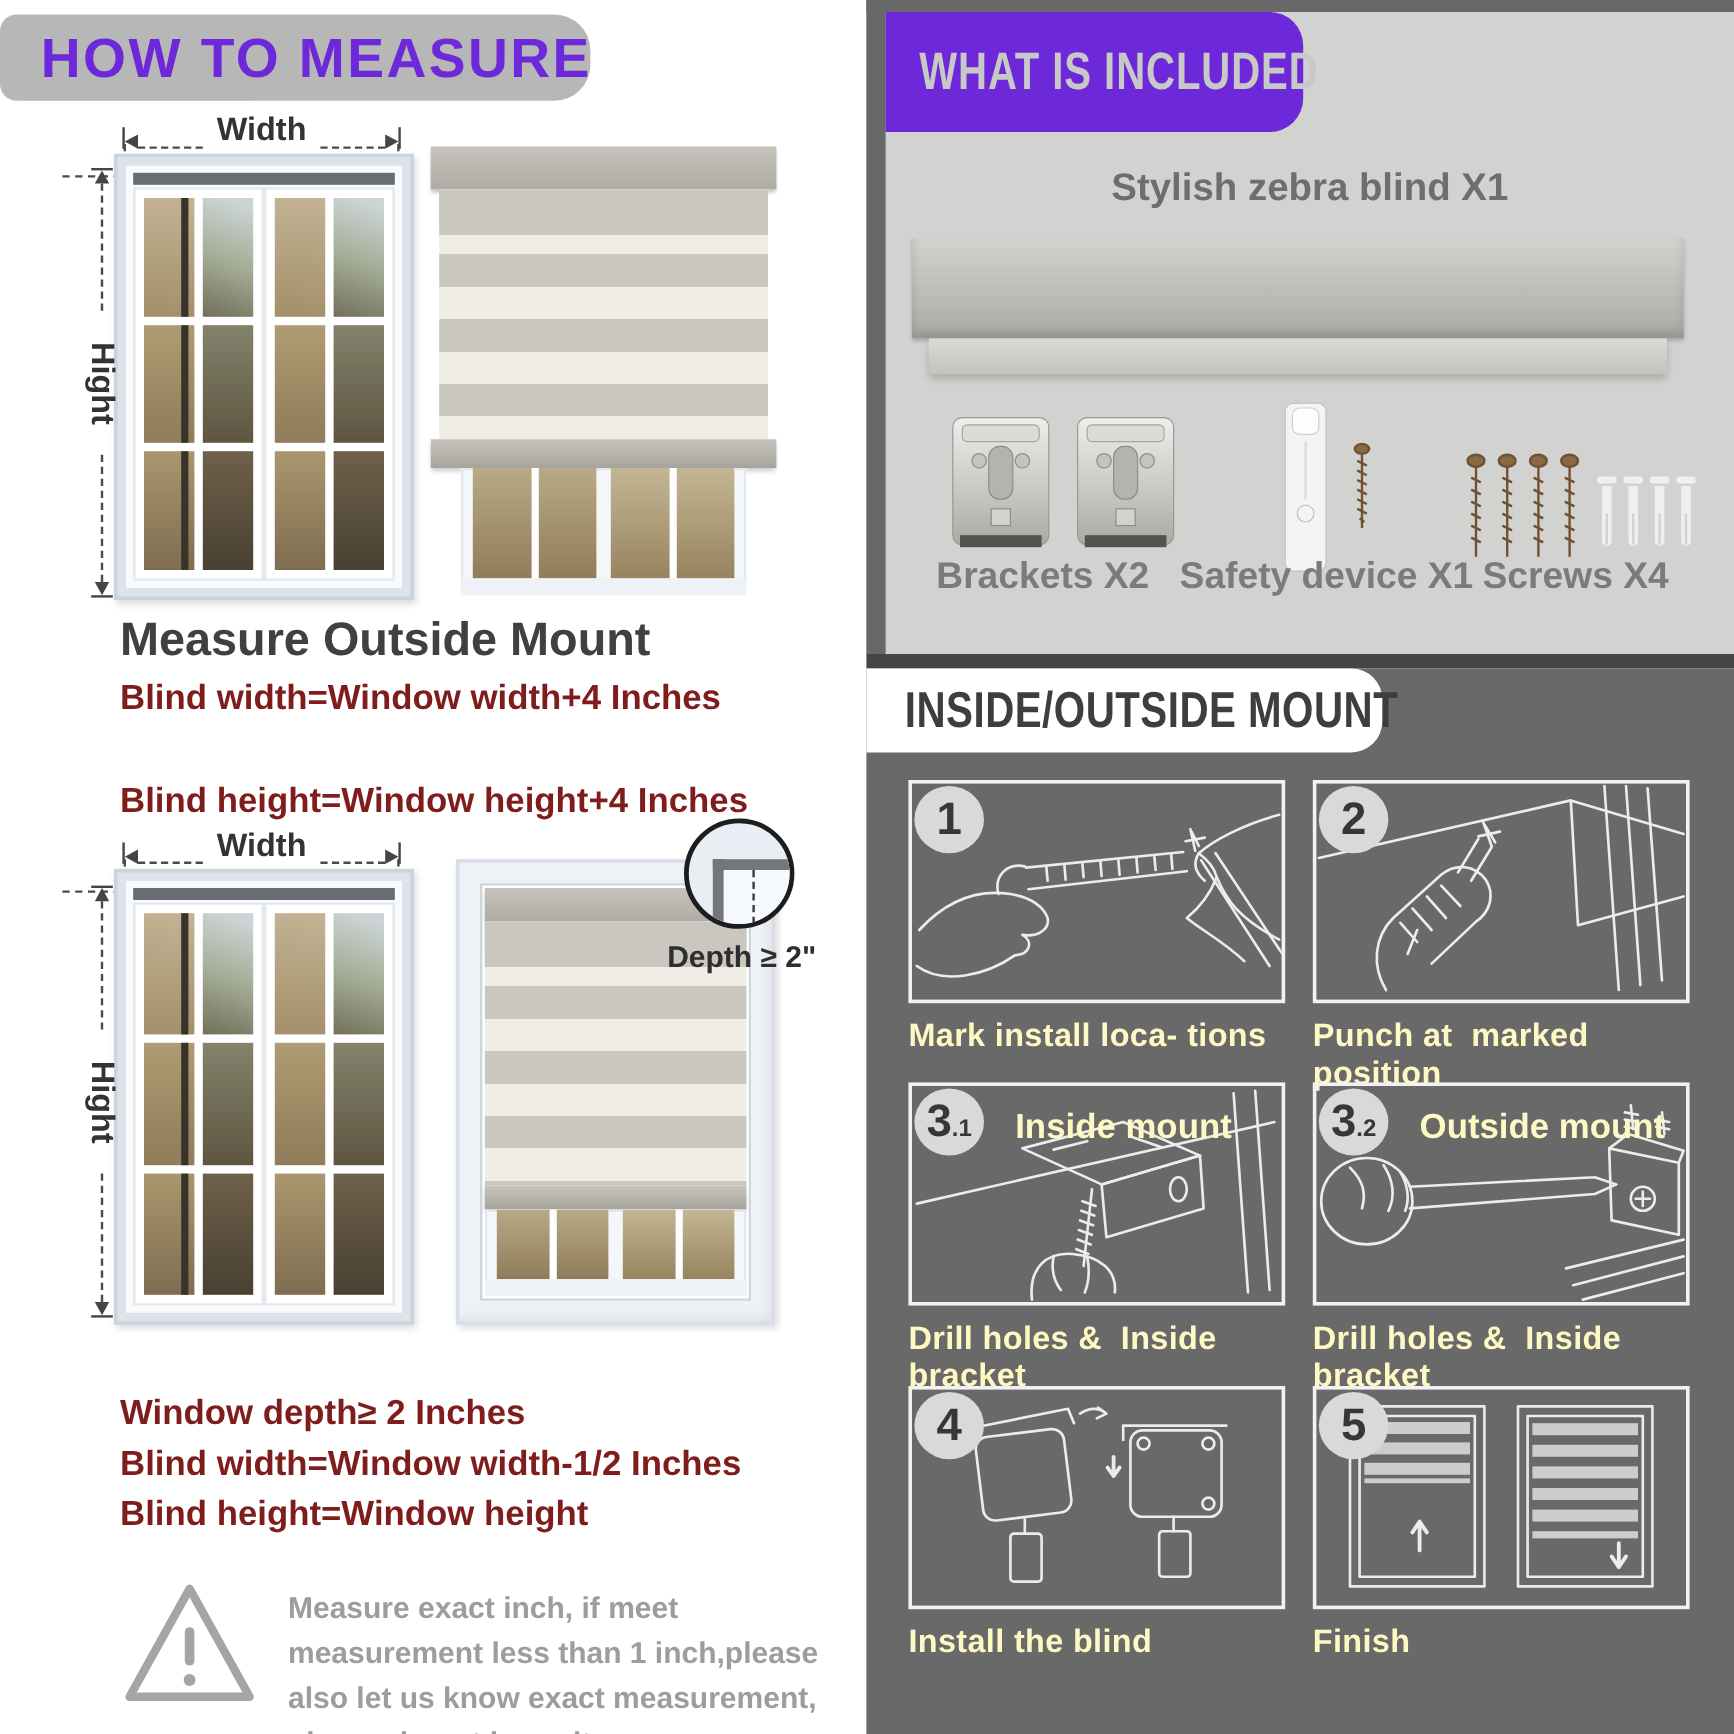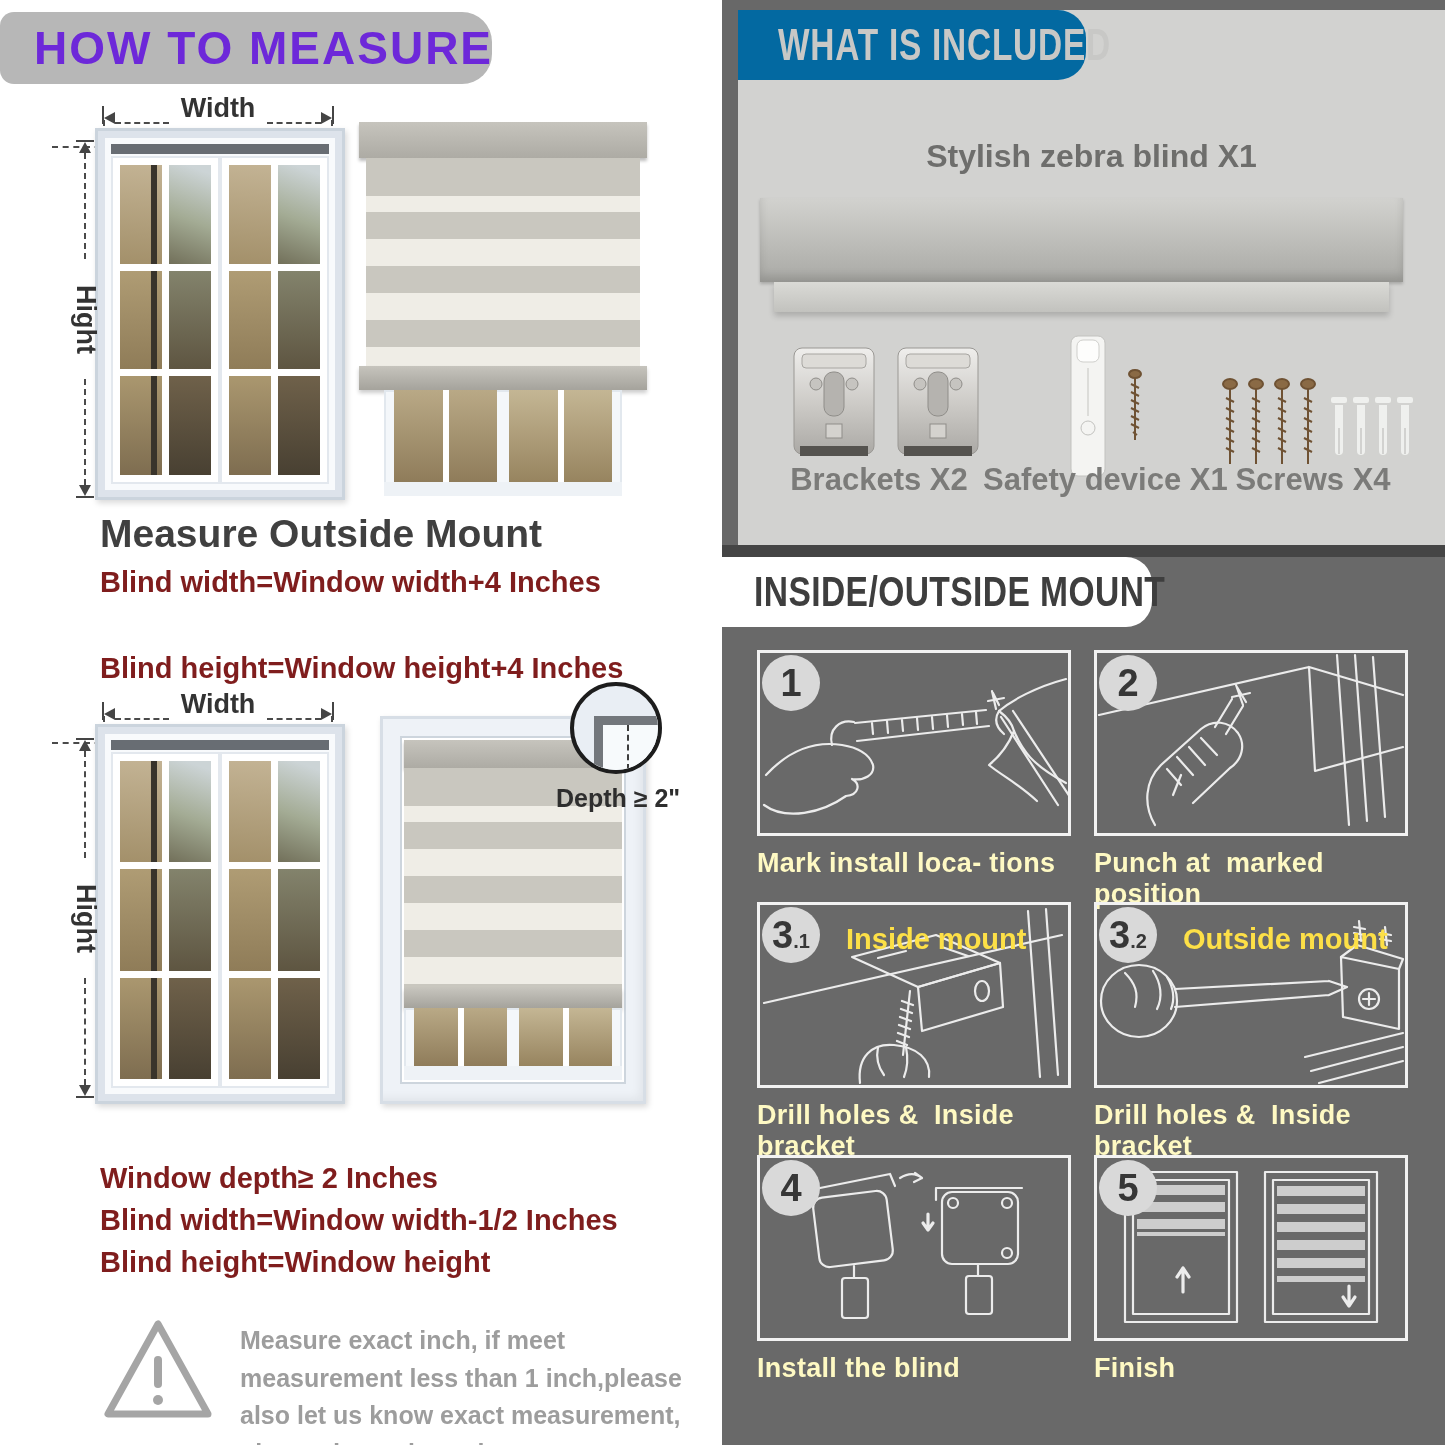--- a/index.html
+++ b/index.html
@@ -81,22 +81,22 @@
        border-top:9px solid #73777c;border-left:9px solid #73777c;}
   .mag .dashv{position:absolute;right:34%;top:46%;bottom:0;width:0;border-left:2px dashed #3c3c3c;}
   .depth-lbl{position:absolute;font-size:25px;font-weight:700;color:#2e2e2e;white-space:nowrap;}
 
   
   .warn-text{position:absolute;font-size:25px;font-weight:700;color:#9d9d9d;line-height:1.5;}
 
   
   .right-top{position:absolute;left:722px;top:0;width:723px;height:545px;background:#d2d2d0;
              border-top:10px solid #686868;border-left:16px solid #686868;}
-  .included-box{position:absolute;left:0;top:0;width:348px;height:70px;background:#0369a1;
-                border-radius:0 28px 28px 0;display:flex;align-items:center;padding-left:40px;}
+  .included-box{position:absolute;left:0;top:0;width:348px;height:100px;background:#6d28d9;
+                border-radius:0 28px 28px 0;display:flex;align-items:center;padding-left:28px;}
   .included-title{color:#c8c8c6;font-size:44px;font-weight:700;letter-spacing:1px;white-space:nowrap;
                   display:inline-block;transform:scaleX(.76);transform-origin:0 50%;}
   .product-lbl{position:absolute;left:0;right:0;top:128px;text-align:center;
                font-size:32px;font-weight:700;color:#6e6e6c;}
   .cassette-bar{position:absolute;left:22px;top:188px;width:643px;height:84px;
       background:linear-gradient(180deg,#d2d2cf,#bcbcb8 55%,#a9a9a5);
       box-shadow:inset 0 -6px 8px rgba(0,0,0,.12), 0 2px 3px rgba(0,0,0,.2);}
   .cassette-under{position:absolute;left:36px;top:272px;width:615px;height:30px;
       background:linear-gradient(180deg,#dadad6,#c2c2be);box-shadow:0 4px 6px rgba(0,0,0,.18);}
   .item-label{position:absolute;top:452px;font-size:31px;font-weight:700;color:#7b7b79;text-align:center;white-space:nowrap;}
@@ -108,21 +108,21 @@
   .mount-box{position:absolute;left:0;top:0;width:430px;height:70px;background:#fff;
              border-radius:0 26px 26px 0;display:flex;align-items:center;padding-left:32px;}
   .mount-title{color:#3e3e3e;font-size:42px;font-weight:700;letter-spacing:.5px;white-space:nowrap;
                display:inline-block;transform:scaleX(.80);transform-origin:0 50%;}
   .step{position:absolute;width:314px;}
   .panel{position:relative;height:186px;border:3px solid #f2f2f2;}
   .badge{position:absolute;left:2px;top:2px;width:58px;height:56px;border-radius:50%;background:#d9d9d9;
          display:flex;align-items:center;justify-content:center;}
   .badge .n{font-size:38px;font-weight:700;color:#373737;line-height:1;}
   .badge .s{font-size:20px;font-weight:700;color:#373737;margin-top:12px;line-height:1;}
-  .step-title{position:absolute;left:86px;top:18px;color:#fde047;font-weight:700;font-size:29px;white-space:nowrap;}
+  .step-title{position:absolute;left:86px;top:18px;color:#fef9c3;font-weight:700;font-size:29px;white-space:nowrap;}
   .step-cap{margin-top:12px;color:#fef9c3;font-weight:700;font-size:27px;letter-spacing:.3px;white-space:pre-wrap;}
   .art{position:absolute;inset:0;}
   .art path,.art rect,.art circle,.art ellipse,.art line{fill:none;stroke:#ececec;stroke-width:2.2;stroke-linecap:round;stroke-linejoin:round;}
   .art .fillband{fill:#cdcdcd;stroke:none;}
   .art .thick{stroke-width:3.2;}
 </style>
 </head>
 <body>
 
 <div class="canvas">
@@ -381,21 +381,21 @@
             <line x1="123" y1="56" x2="123" y2="82"></line>
           </g>
         <g transform="translate(66,0)">
             <rect x="118" y="28" width="10" height="56" rx="5"></rect>
             <rect x="114" y="24" width="18" height="8" rx="3"></rect>
             <line x1="123" y1="56" x2="123" y2="82"></line>
           </g>
       </g>
     </svg>
 
-    <div class="item-label" style="left:16px;width:250px;text-align:center;">Brackets X2</div>
+    <div class="item-label" style="left:6px;width:250px;text-align:center;">Brackets X2</div>
     <div class="item-label" style="left:245px;width:240px;">Safety device X1</div>
     <div class="item-label" style="left:480px;width:190px;">Screws X4</div>
   </div>
 
   <div class="divider"></div>
 
   <div class="right-bottom">
     <div class="mount-box">
       <span class="mount-title">INSIDE/OUTSIDE MOUNT</span>
     </div>

